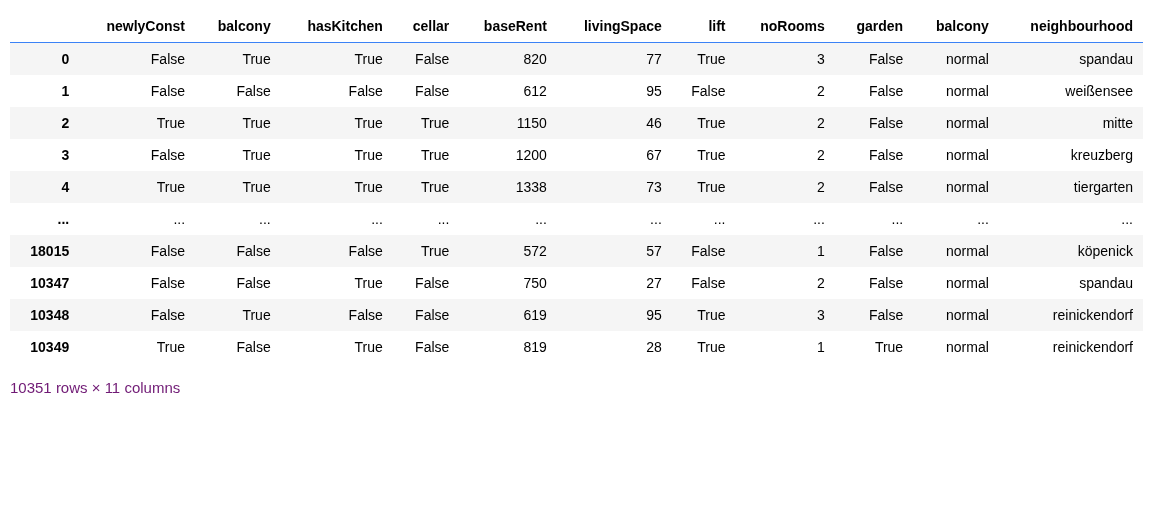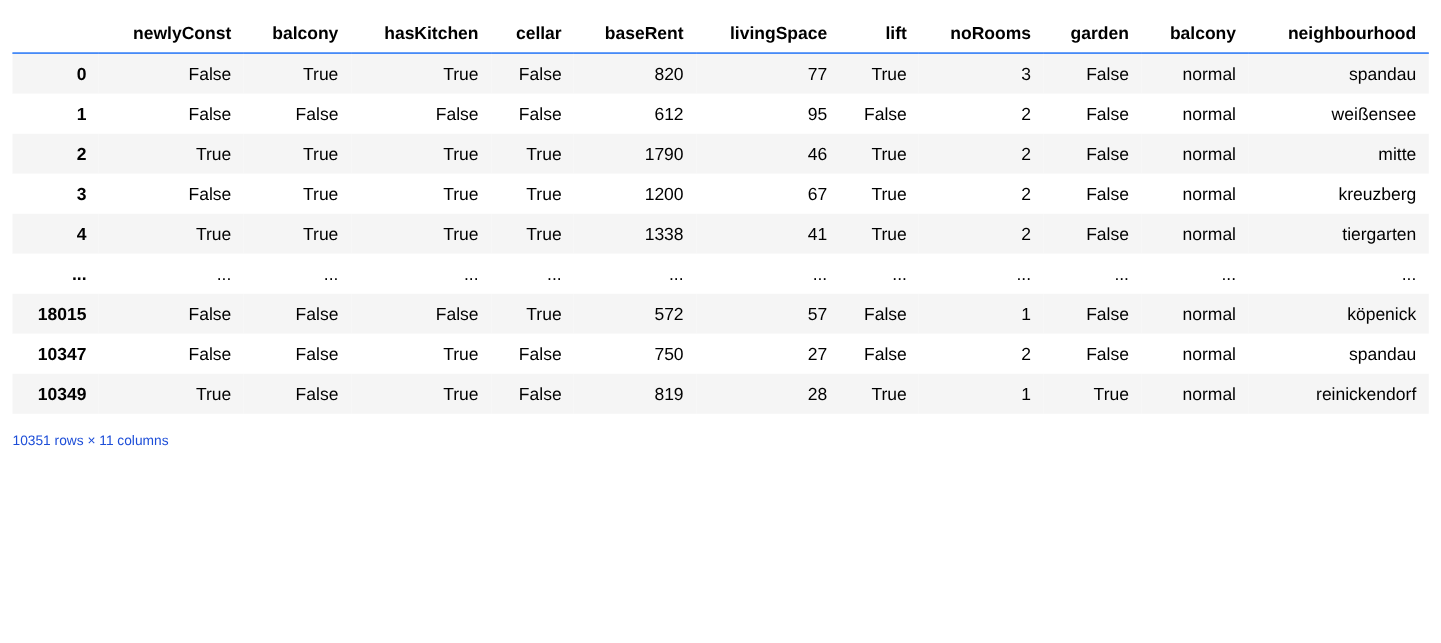--- a/index.html
+++ b/index.html
@@ -36,22 +36,22 @@
       white-space: nowrap;
     }
     tbody tr:nth-child(odd) {
       background-color: #f5f5f5;
     }
     tbody tr:nth-child(even) {
       background-color: #ffffff;
     }
     .footer {
       margin-top: 16px;
-      font-size: 11px;
-      color: #1d4ed8;
+      font-size: 15px;
+      color: #701a75;
     }
   </style>
 </head>
 <body>
 
 <table>
   <thead>
     <tr>
       <th></th>
       <th>newlyConst</th>
@@ -95,21 +95,21 @@
         <td>False</td>
         <td>normal</td>
         <td>weißensee</td>
       </tr>
       <tr>
         <th>2</th>
         <td>True</td>
         <td>True</td>
         <td>True</td>
         <td>True</td>
-        <td>1790</td>
+        <td>1150</td>
         <td>46</td>
         <td>True</td>
         <td>2</td>
         <td>False</td>
         <td>normal</td>
         <td>mitte</td>
       </tr>
       <tr>
         <th>3</th>
         <td>False</td>
@@ -124,21 +124,21 @@
         <td>normal</td>
         <td>kreuzberg</td>
       </tr>
       <tr>
         <th>4</th>
         <td>True</td>
         <td>True</td>
         <td>True</td>
         <td>True</td>
         <td>1338</td>
-        <td>41</td>
+        <td>73</td>
         <td>True</td>
         <td>2</td>
         <td>False</td>
         <td>normal</td>
         <td>tiergarten</td>
       </tr>
       <tr>
         <th>...</th>
         <td>...</td>
         <td>...</td>
@@ -172,20 +172,34 @@
         <td>False</td>
         <td>True</td>
         <td>False</td>
         <td>750</td>
         <td>27</td>
         <td>False</td>
         <td>2</td>
         <td>False</td>
         <td>normal</td>
         <td>spandau</td>
+      </tr>
+      <tr>
+        <th>10348</th>
+        <td>False</td>
+        <td>True</td>
+        <td>False</td>
+        <td>False</td>
+        <td>619</td>
+        <td>95</td>
+        <td>True</td>
+        <td>3</td>
+        <td>False</td>
+        <td>normal</td>
+        <td>reinickendorf</td>
       </tr>
       <tr>
         <th>10349</th>
         <td>True</td>
         <td>False</td>
         <td>True</td>
         <td>False</td>
         <td>819</td>
         <td>28</td>
         <td>True</td>

